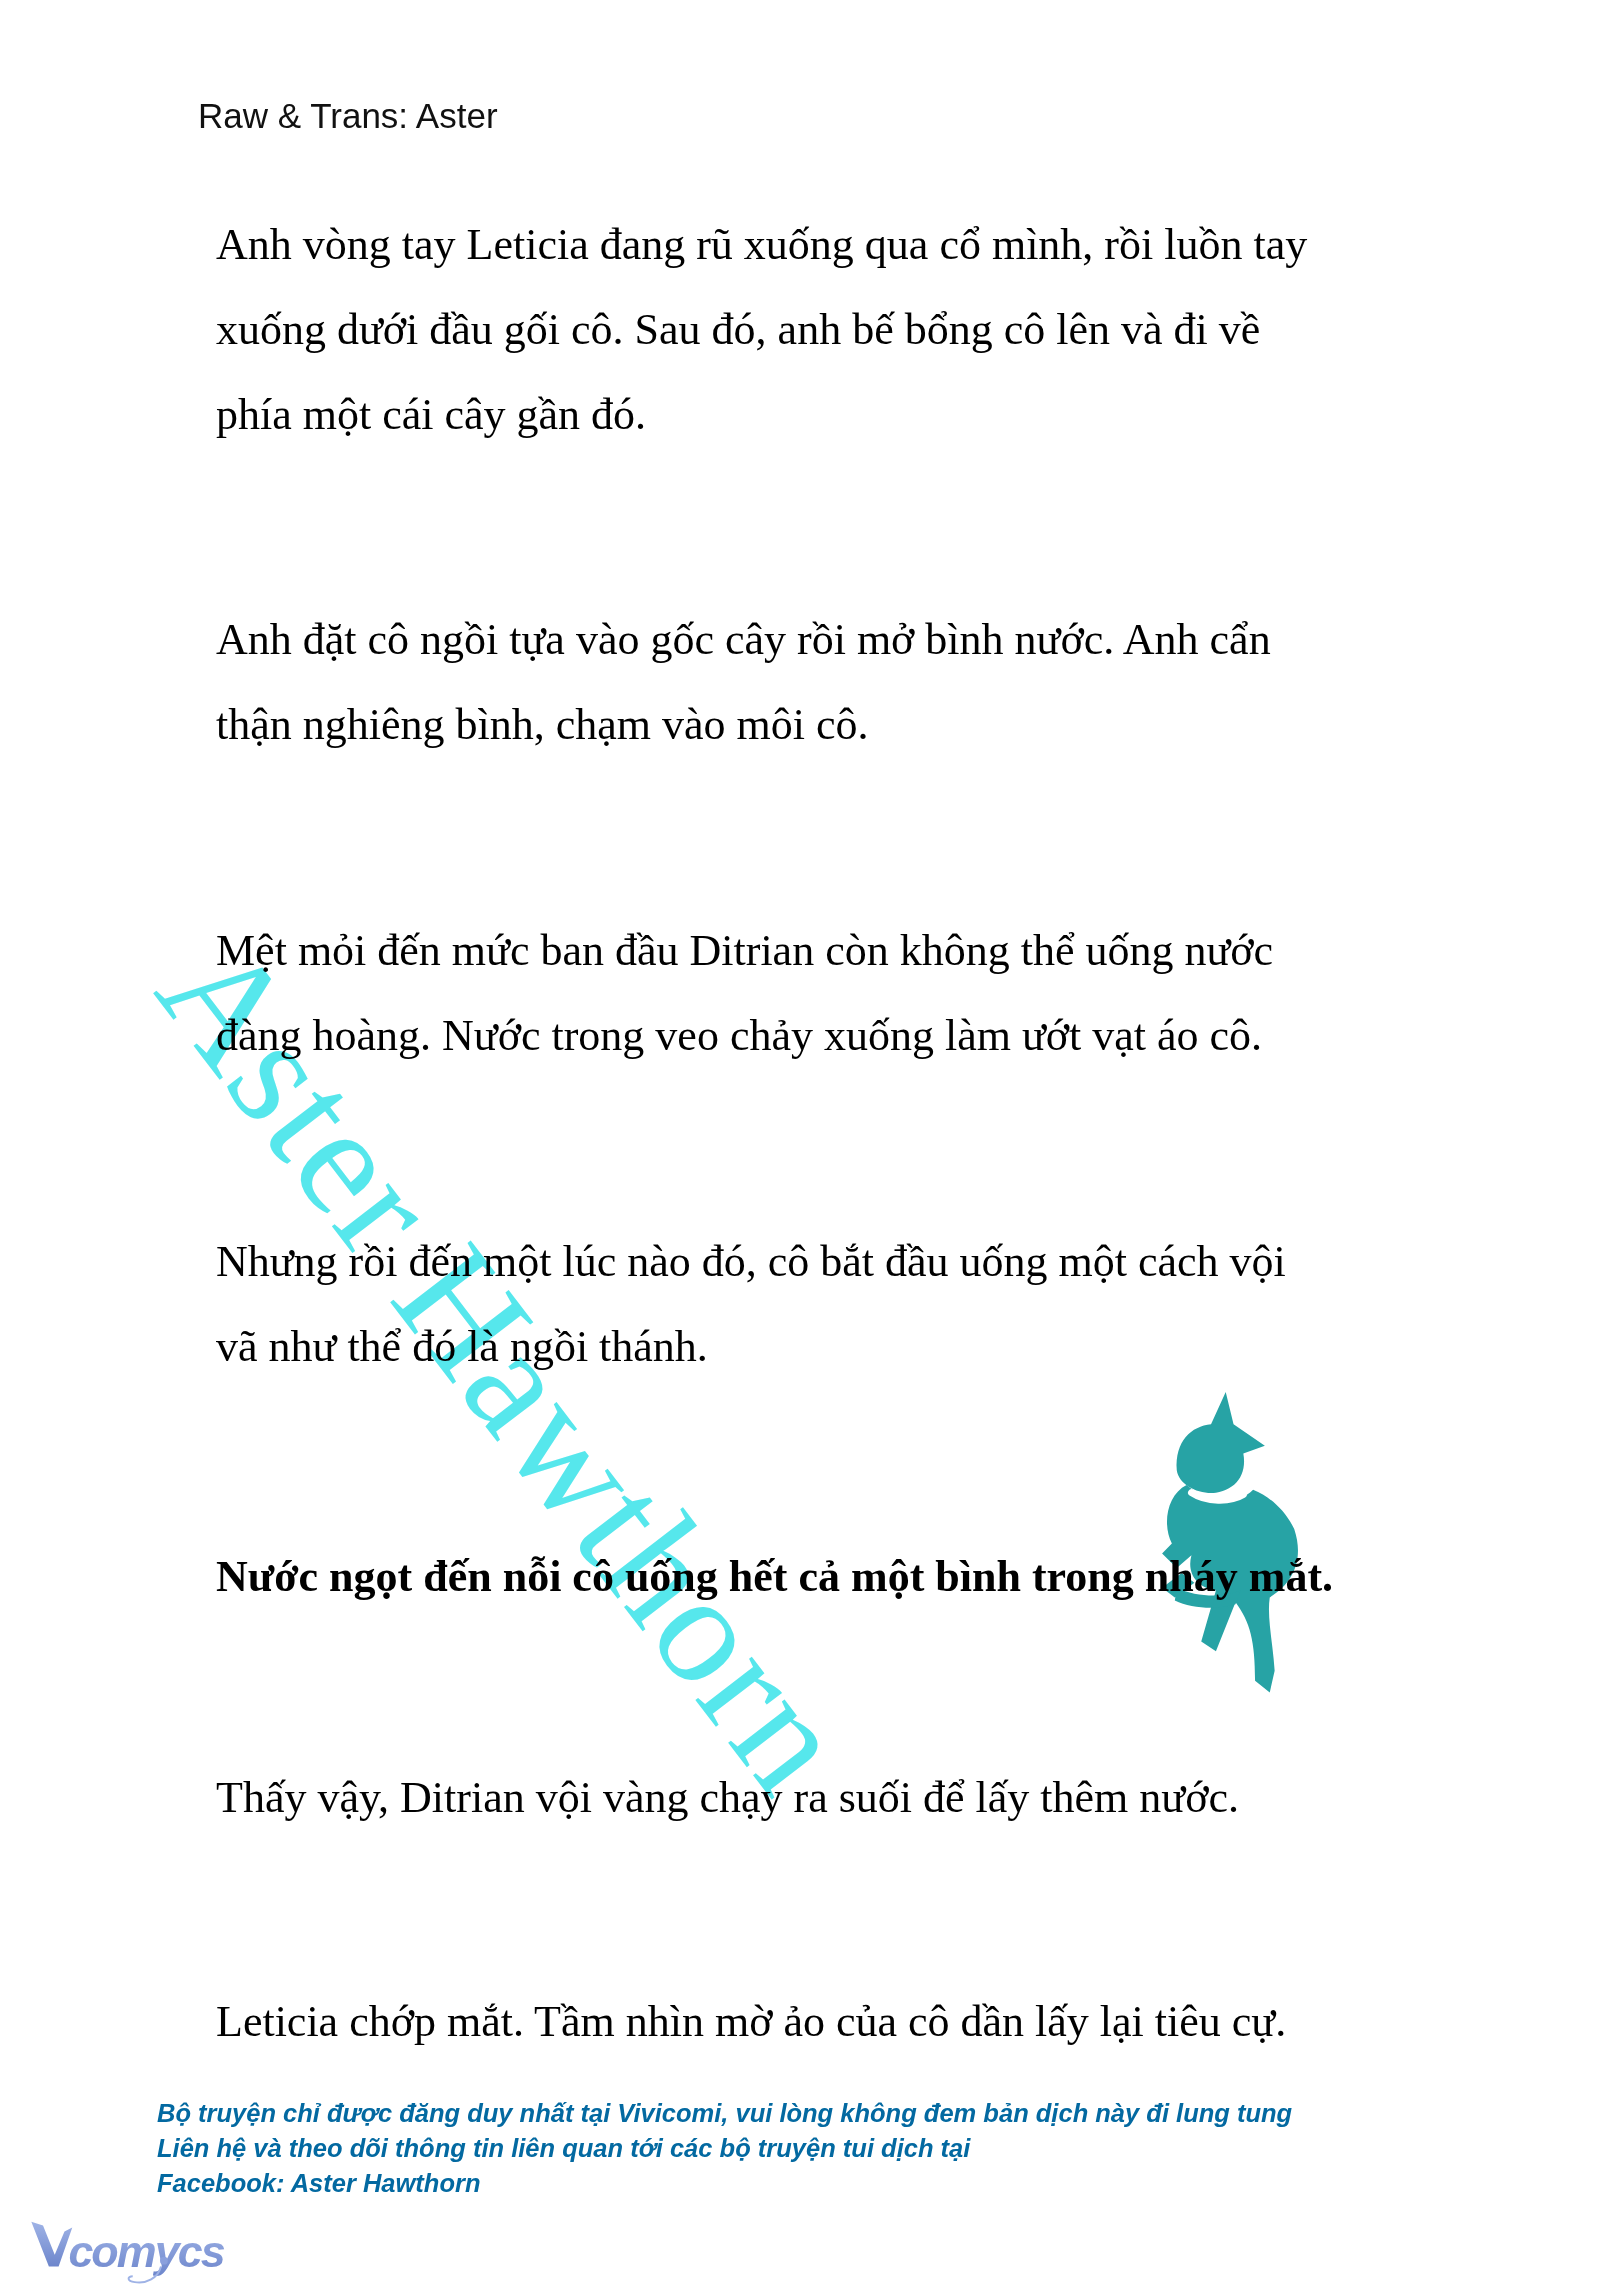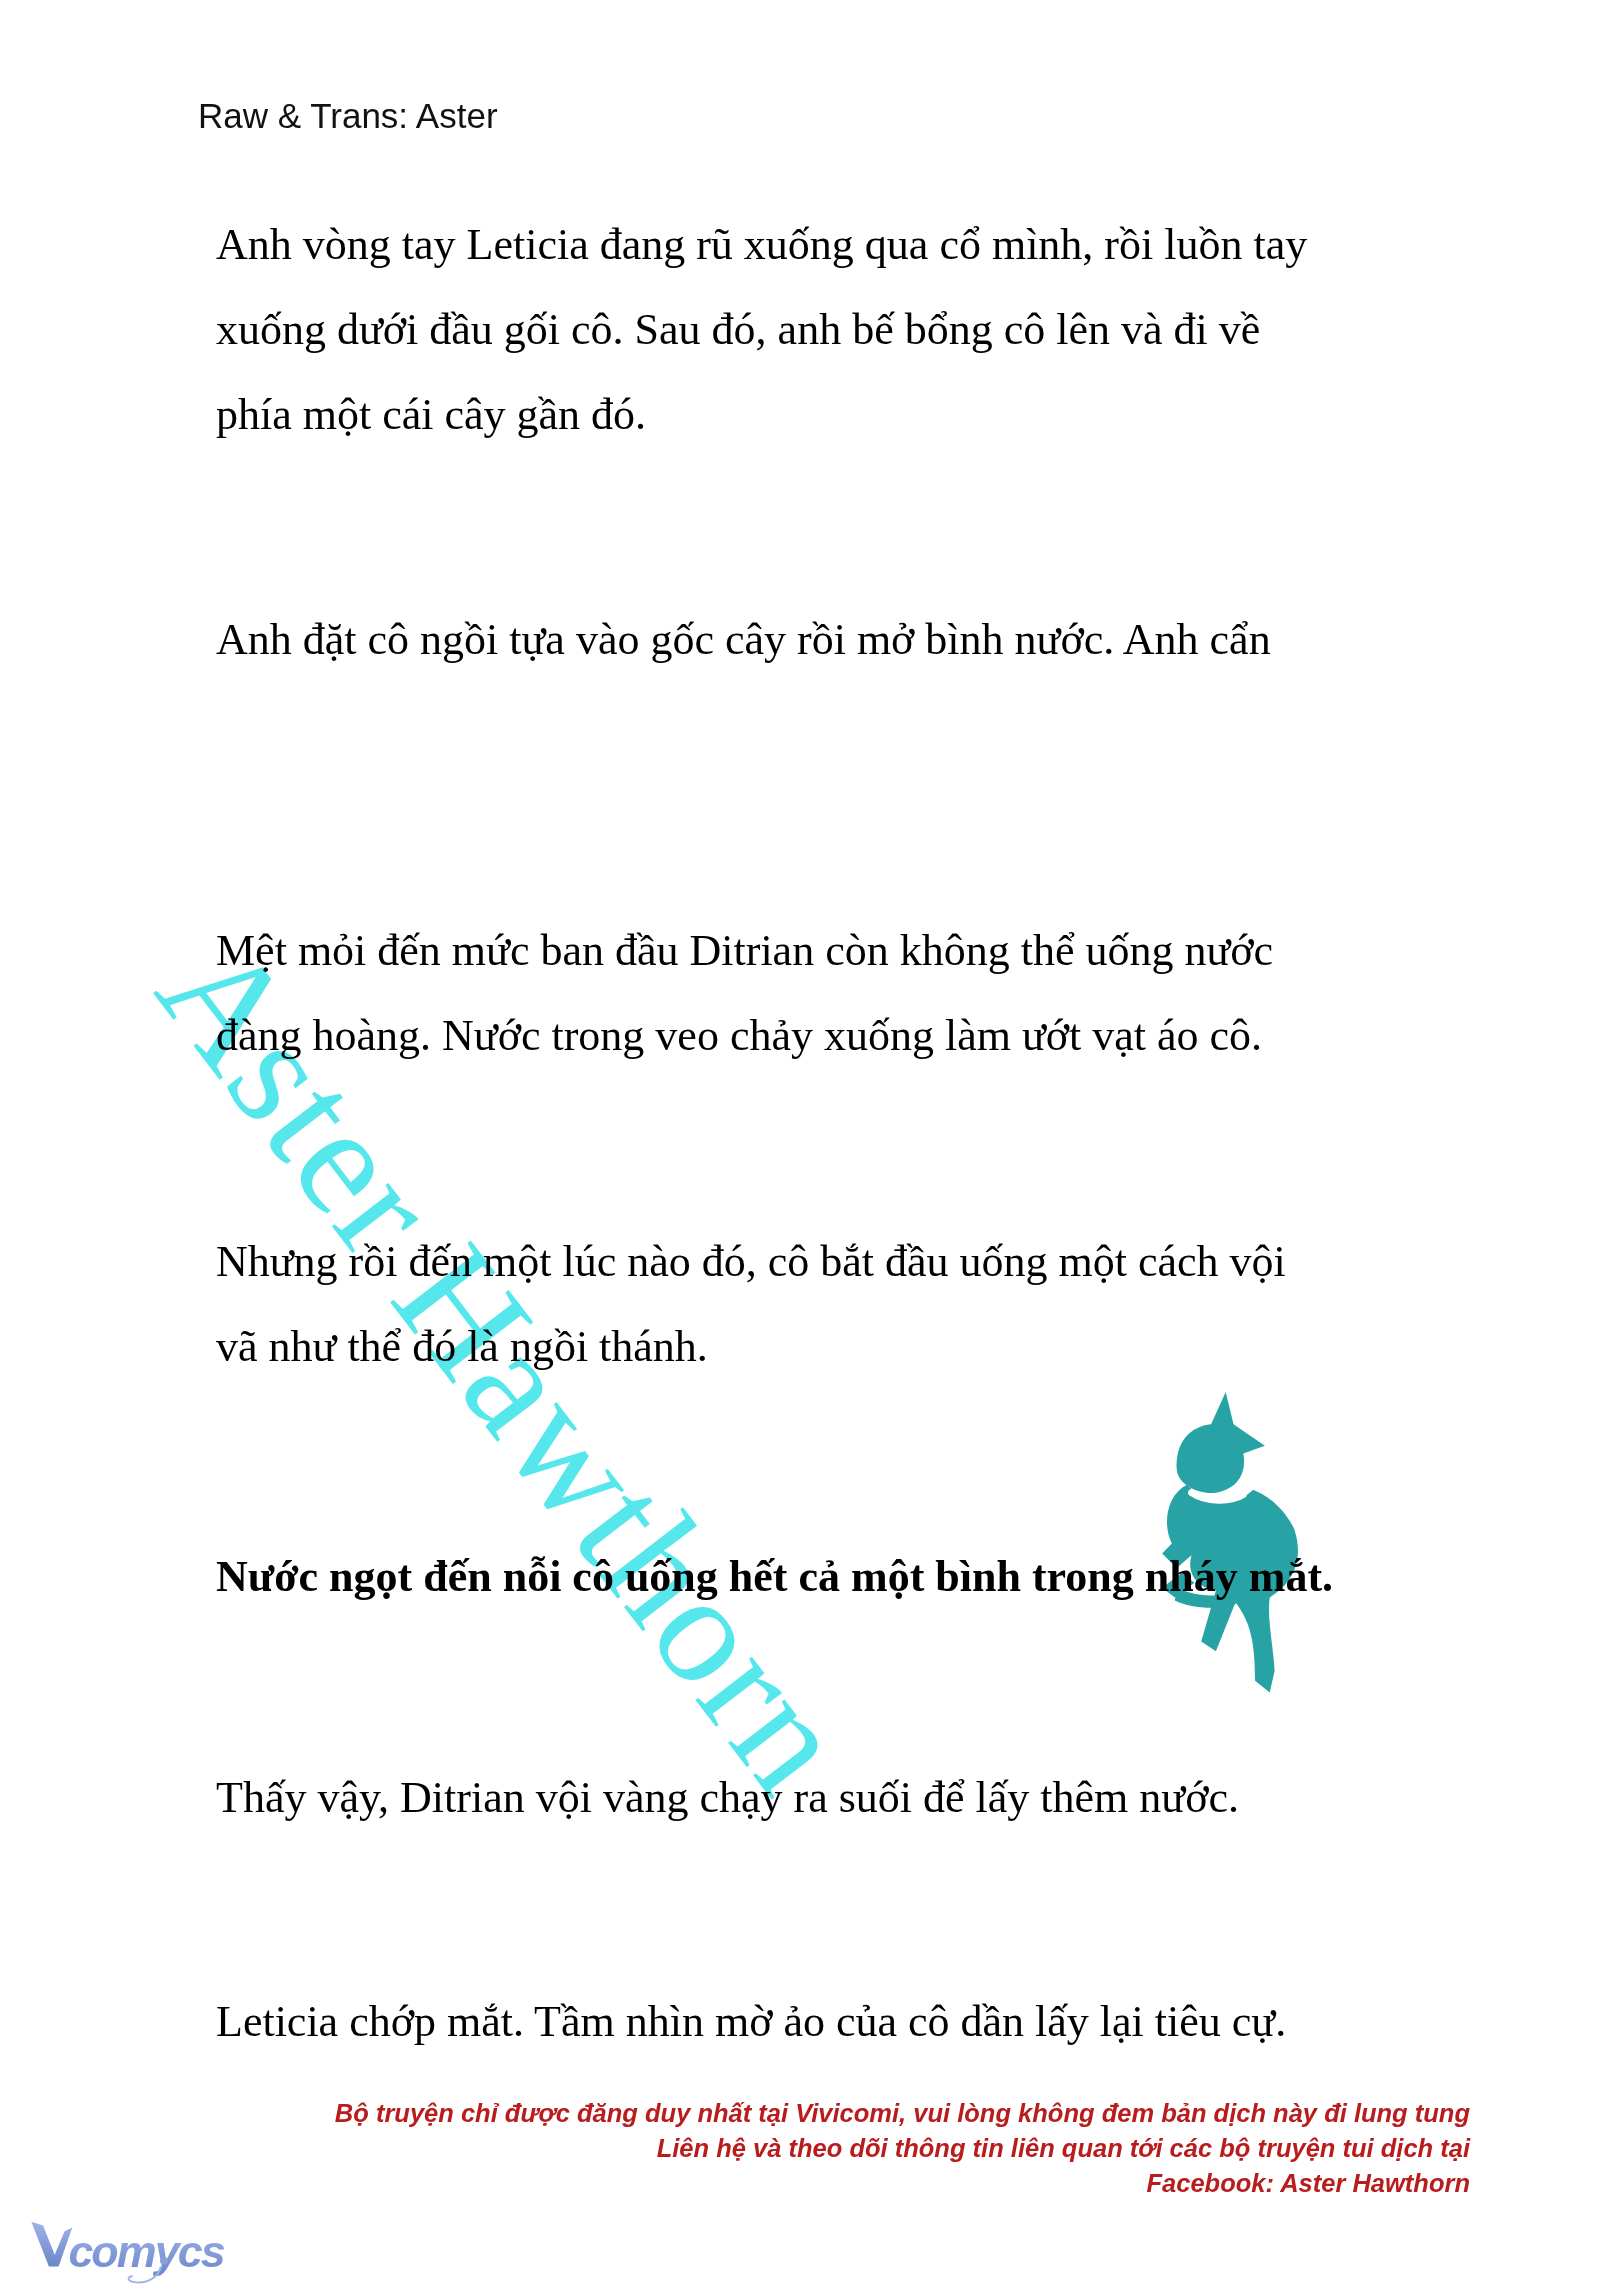--- a/index.html
+++ b/index.html
@@ -29,27 +29,27 @@
       font-size: 44px;
       line-height: 85px;
       color: #000;
     }
     .para .line { display: block; white-space: nowrap; }
     .footer {
       position: absolute;
       left: 157px;
       width: 1313px;
       top: 2096px;
-      text-align: right;
+      text-align: left;
       font-family: "Liberation Sans", sans-serif;
       font-style: italic;
       font-weight: bold;
       font-size: 25.5px;
       line-height: 35px;
-      color: #b91c1c;
+      color: #0369a1;
     }
     .footer .fline { display: block; white-space: nowrap; }
     .watermark {
       position: absolute;
       left: 196px;
       top: 995px;
       transform-origin: 0 0;
       transform: rotate(52.5deg) translate(-29px, -108px);
       font-family: "Liberation Serif", serif;
       font-size: 155px;
@@ -101,20 +101,21 @@
   </svg>
 
   <div class="para" style="top:184px;">
     <span class="line">Anh vòng tay Leticia đang rũ xuống qua cổ mình, rồi luồn tay</span>
     <span class="line">xuống dưới đầu gối cô. Sau đó, anh bế bổng cô lên và đi về</span>
     <span class="line">phía một cái cây gần đó.</span>
   </div>
 
   <div class="para" style="top:579px;">
     <span class="line">Anh đặt cô ngồi tựa vào gốc cây rồi mở bình nước. Anh cẩn</span>
+    <span class="line">thận nghiêng bình, chạm vào môi cô.</span>
   </div>
 
   <div class="para" style="top:890px;">
     <span class="line">Mệt mỏi đến mức ban đầu Ditrian còn không thể uống nước</span>
     <span class="line">đàng hoàng. Nước trong veo chảy xuống làm ướt vạt áo cô.</span>
   </div>
 
   <div class="para" style="top:1201px;">
     <span class="line">Nhưng rồi đến một lúc nào đó, cô bắt đầu uống một cách vội</span>
     <span class="line">vã như thể đó là ngồi thánh.</span>

